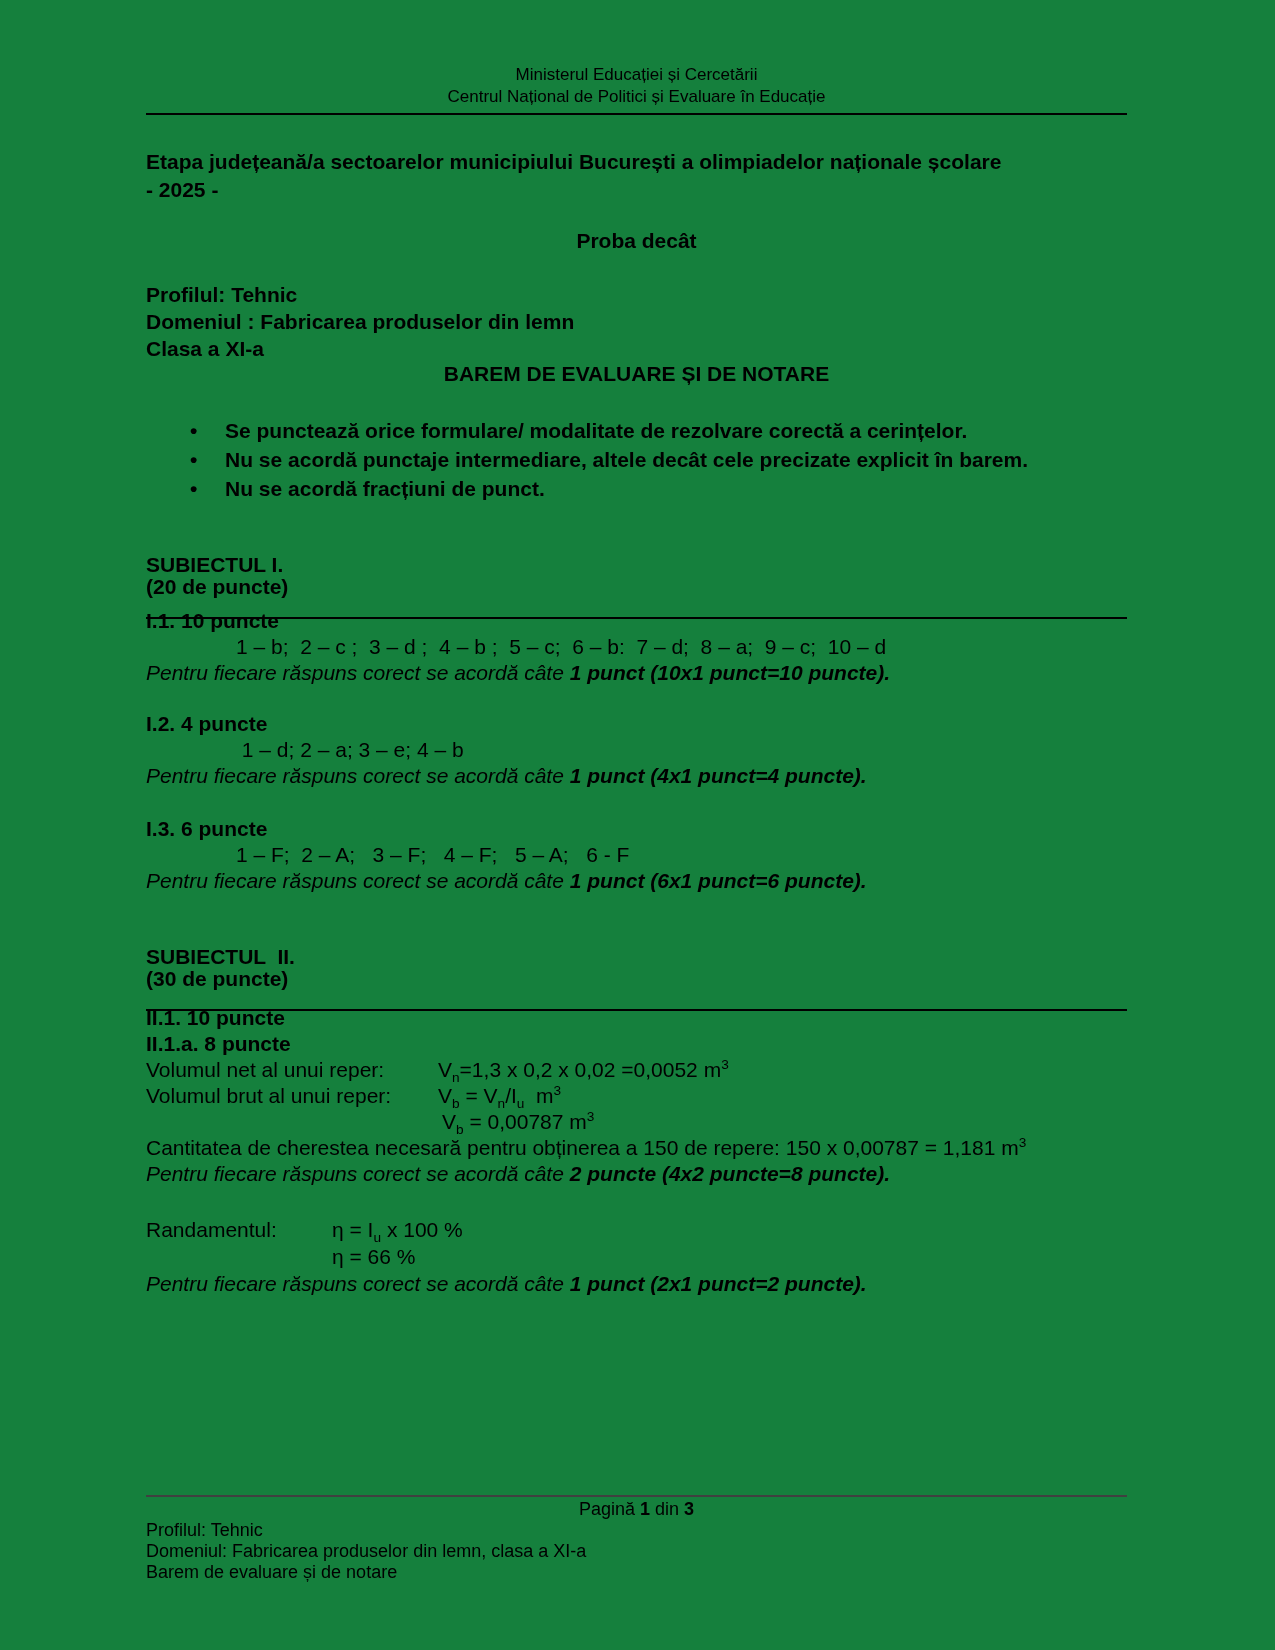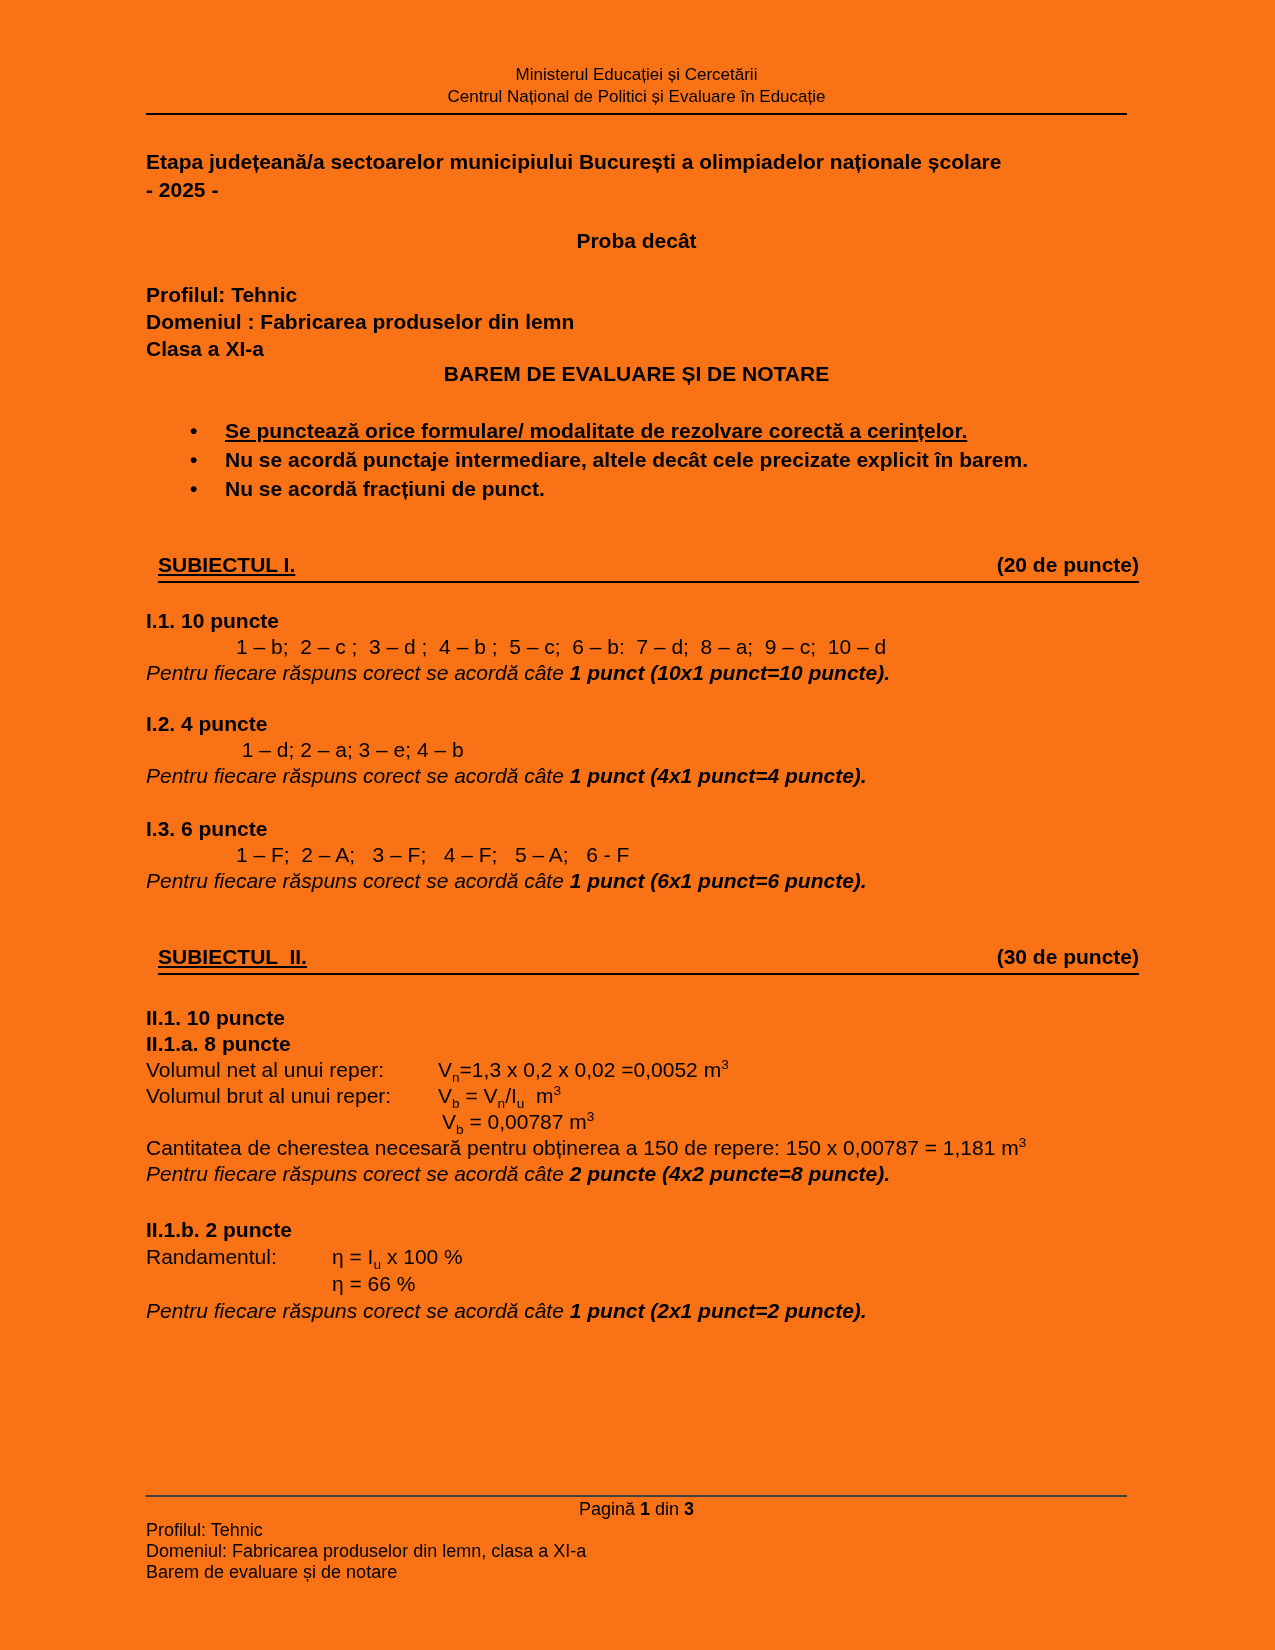--- a/index.html
+++ b/index.html
@@ -1,19 +1,19 @@
 <!DOCTYPE html>
 <html><head>
 <meta charset="utf-8">
 <style>
   html,body { margin:0; padding:0; background:#ffffff; }
   .page {
     position:relative;
     width:1275px; height:1650px;
-    background:#f97316;
+    background:#15803d;
     color:#000000;
     font-family:"Liberation Sans", sans-serif;
     font-size:21px;
     overflow:hidden;
   }
   [data-bind] { white-space:pre-wrap; }
   .abs { position:absolute; }
 
   #header {
     top:64px; left:146px; width:981px;
@@ -24,27 +24,27 @@
   }
   #title   { top:148px; left:146px; width:981px; font-weight:bold; line-height:28px; }
   #proba   { top:229px; left:146px; width:981px; font-weight:bold; text-align:center; }
   #meta    { top:281px; left:146px; width:981px; font-weight:bold; line-height:27px; }
   #barem   { top:362px; left:146px; width:981px; font-weight:bold; text-align:center; }
 
   #bullets { top:416px; left:146px; width:1010px; font-weight:bold; }
   #bullets ul { margin:0; padding:0; list-style:none; }
   #bullets li { position:relative; padding-left:79px; line-height:29px; }
   #bullets li::before { content:"•"; position:absolute; left:44px; top:0; }
-  .u { text-decoration:underline; }
+  .u { }
 
   .subject-row {
-    left:158px; width:981px;
+    left:146px; width:981px;
     display:flex; justify-content:space-between;
     font-weight:bold; line-height:22px;
-    border-bottom:2px solid #000; padding-bottom:5px;
+    border-bottom:2px solid #000; padding-bottom:19px;flex-direction:column;
   }
   #subject1 { top:554px; }
   #subject2 { top:946px; }
 
   .sec { left:146px; width:1010px; line-height:26px; }
   #sec-i1 { top:608px; }
   #sec-i2 { top:711px; }
   #sec-i3 { top:816px; }
   #sec-ii1 { top:1005px; }
   #sec-ii1b { top:1216px; line-height:27px; }
@@ -133,21 +133,20 @@
     <div class="sec-head" data-bind="subject2.s1_heading">II.1. 10 puncte</div>
     <div class="sec-head" data-bind="subject2.s1a.heading">II.1.a. 8 puncte</div>
     <div><span class="flabel" data-bind="subject2.s1a.net_label">Volumul net al unui reper:</span><span><span data-bind="subject2.s1a.net.p1">V</span><sub data-bind="subject2.s1a.net.p1sub">n</sub><span data-bind="subject2.s1a.net.p2">=1,3 x 0,2 x 0,02 =0,0052 m</span><sup data-bind="subject2.s1a.net.p2sup">3</sup></span></div>
     <div><span class="flabel" data-bind="subject2.s1a.brut_label">Volumul brut al unui reper:</span><span><span data-bind="subject2.s1a.brut.p1">V</span><sub data-bind="subject2.s1a.brut.p1sub">b</sub><span data-bind="subject2.s1a.brut.p2"> = V</span><sub data-bind="subject2.s1a.brut.p2sub">n</sub><span data-bind="subject2.s1a.brut.p3">/I</span><sub data-bind="subject2.s1a.brut.p3sub">u</sub><span data-bind="subject2.s1a.brut.p4">  m</span><sup data-bind="subject2.s1a.brut.p4sup">3</sup></span></div>
     <div class="vb-line"><span data-bind="subject2.s1a.vb.p1">V</span><sub data-bind="subject2.s1a.vb.p1sub">b</sub><span data-bind="subject2.s1a.vb.p2"> = 0,00787 m</span><sup data-bind="subject2.s1a.vb.p2sup">3</sup></div>
     <div><span data-bind="subject2.s1a.cant.text">Cantitatea de cherestea necesară pentru obținerea a 150 de repere: 150 x 0,00787 = 1,181 m</span><sup data-bind="subject2.s1a.cant.sup">3</sup></div>
     <div class="note"><span data-bind="subject2.s1a.note_prefix">Pentru fiecare răspuns corect se acordă câte </span><b data-bind="subject2.s1a.note_bold">2 puncte (4x2 puncte=8 puncte).</b></div>
   </div>
 
   <div id="sec-ii1b" class="sec abs">
-    <div class="sec-head" data-bind="subject2.s1b.heading">II.1.b. 2 puncte</div>
     <div><span class="rlabel" data-bind="subject2.s1b.label">Randamentul:</span><span><span data-bind="subject2.s1b.f1.p1">η = I</span><sub data-bind="subject2.s1b.f1.p1sub">u</sub><span data-bind="subject2.s1b.f1.p2"> x 100 %</span></span></div>
     <div class="eta-line" data-bind="subject2.s1b.f2">η = 66 %</div>
     <div class="note"><span data-bind="subject2.s1b.note_prefix">Pentru fiecare răspuns corect se acordă câte </span><b data-bind="subject2.s1b.note_bold">1 punct (2x1 punct=2 puncte).</b></div>
   </div>
 
   <div id="footer" class="abs">
     <div class="pageline"><span data-bind="footer.page_prefix">Pagină </span><b data-bind="footer.page_number">1</b><span data-bind="footer.page_sep"> din </span><b data-bind="footer.page_total">3</b></div>
     <div data-bind="footer.line1">Profilul: Tehnic</div>
     <div data-bind="footer.line2">Domeniul: Fabricarea produselor din lemn, clasa a XI-a</div>
     <div data-bind="footer.line3">Barem de evaluare și de notare</div>

